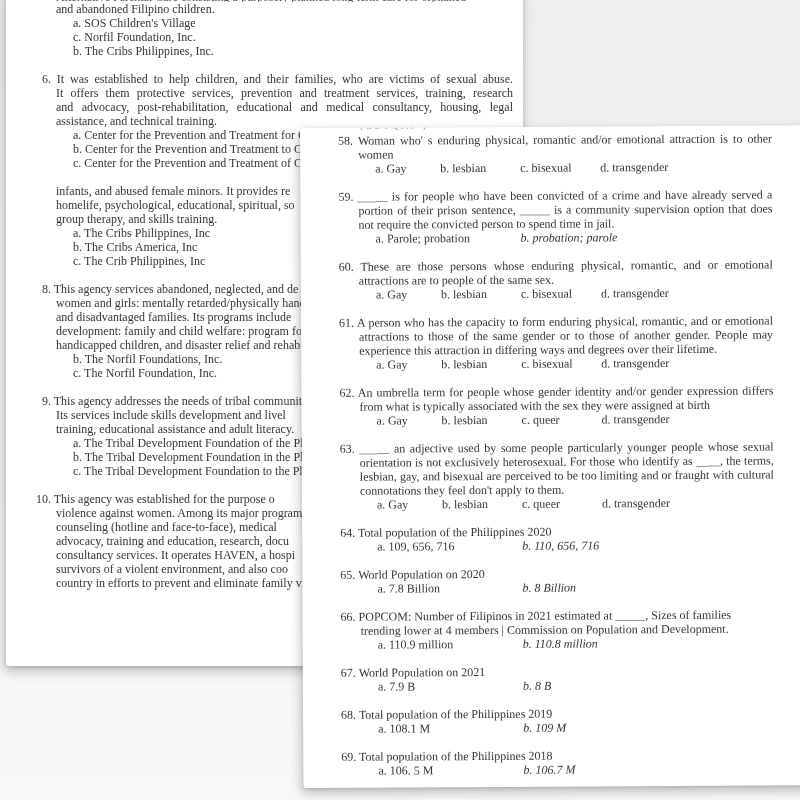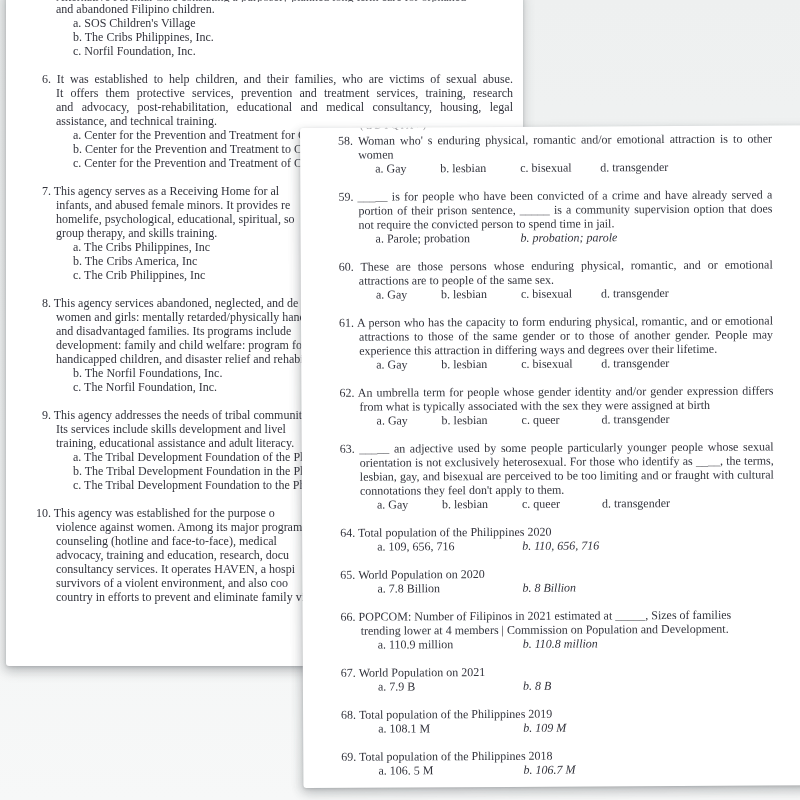--- a/index.html
+++ b/index.html
@@ -54,34 +54,33 @@
 
 <div style="position:absolute;inset:0;">
   <div class="page page-left">
     <div class="content" id="lp-content">
         <div class="lp-topclip">
           <div class="inner">Alternative Parental Care consisting a purposely planned long term care for orphaned</div>
         </div>
         <div class="blk">
           <div class="ln body">and abandoned Filipino children.</div>
           <div class="ln opt">a. SOS Children's Village</div>
+          <div class="ln opt">c. Norfil Foundation, Inc.</div>
           <div class="ln opt">b. The Cribs Philippines, Inc.</div>
-          <div class="ln opt">c. Norfil Foundation, Inc.</div>
         </div>
         <div class="blk">
           <div class="ln num j">6. It was established to help children, and their families, who are victims of sexual abuse.</div>
           <div class="ln body j">It offers them protective services, prevention and treatment services, training, research</div>
           <div class="ln body j">and advocacy, post-rehabilitation, educational and medical consultancy, housing, legal</div>
           <div class="ln body">assistance, and technical training.</div>
           <div class="ln opt">a. Center for the Prevention and Treatment for Chil</div>
           <div class="ln opt">b. Center for the Prevention and Treatment to Chil</div>
           <div class="ln opt">c. Center for the Prevention and Treatment of Chil</div>
         </div>
         <div class="blk">
-          <div class="ln num">7. This agency serves as a Receiving Home for al</div>
           <div class="ln body">infants, and abused female minors. It provides re</div>
           <div class="ln body">homelife, psychological, educational, spiritual, so</div>
           <div class="ln body">group therapy, and skills training.</div>
           <div class="ln opt">a. The Cribs Philippines, Inc</div>
           <div class="ln opt">b. The Cribs America, Inc</div>
           <div class="ln opt">c. The Crib Philippines, Inc</div>
         </div>
         <div class="blk">
           <div class="ln num">8. This agency services abandoned, neglected, and de</div>
           <div class="ln body">women and girls: mentally retarded/physically hand</div>

